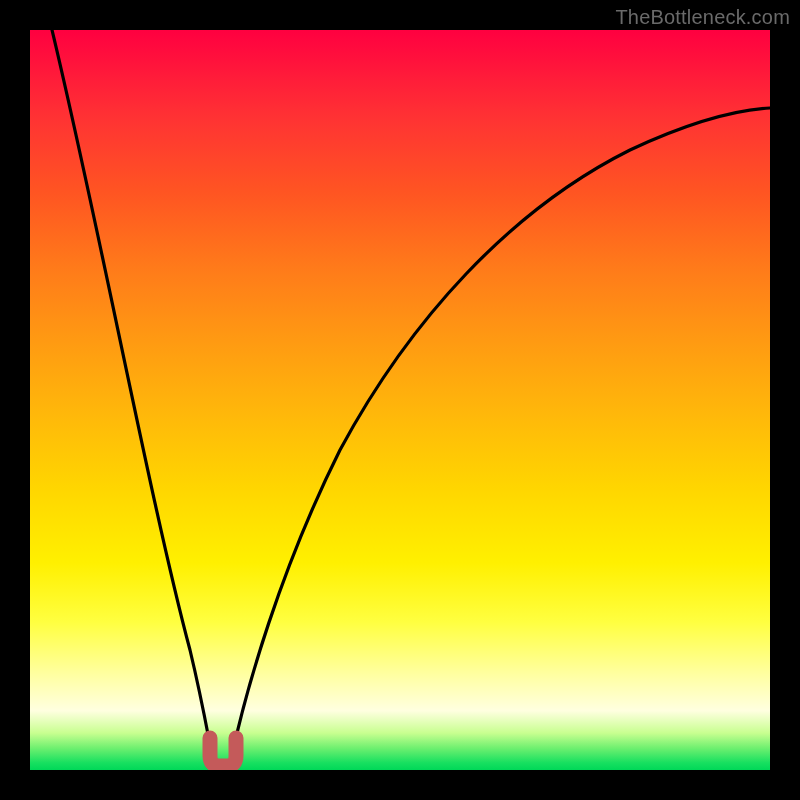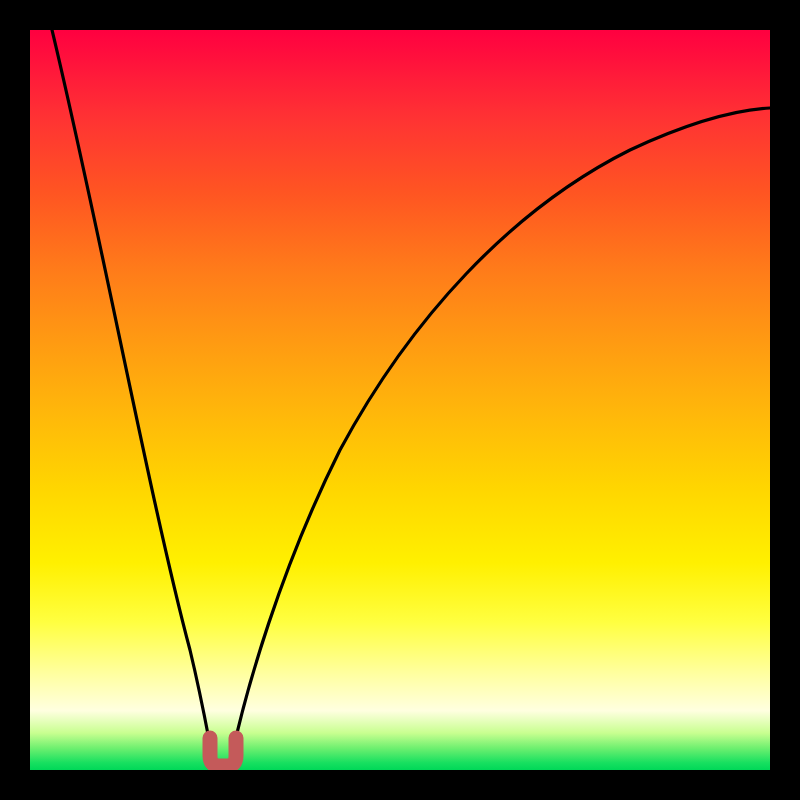--- a/index.html
+++ b/index.html
@@ -55,20 +55,21 @@
     color: #6a6a6a;
     font-size: 20px;
     letter-spacing: 0.2px;
     font-weight: 500;
   }
 </style>
 </head>
 <body>
 
 <div class="frame">
+  <div class="watermark">TheBottleneck.com</div>
   <div class="plot">
     <svg class="svglayer" viewBox="0 0 740 740" preserveAspectRatio="none">
       <path d="M 22 0
                C 70 200, 120 470, 160 620
                C 172 670, 178 705, 182 725" fill="none" stroke="#000" stroke-width="3.2" stroke-linecap="round"></path>
       <path d="M 202 725
                C 216 660, 250 540, 310 420
                C 380 290, 480 180, 600 120
                C 660 92, 705 80, 740 78" fill="none" stroke="#000" stroke-width="3.2" stroke-linecap="round"></path>
       <path d="M 180 708

